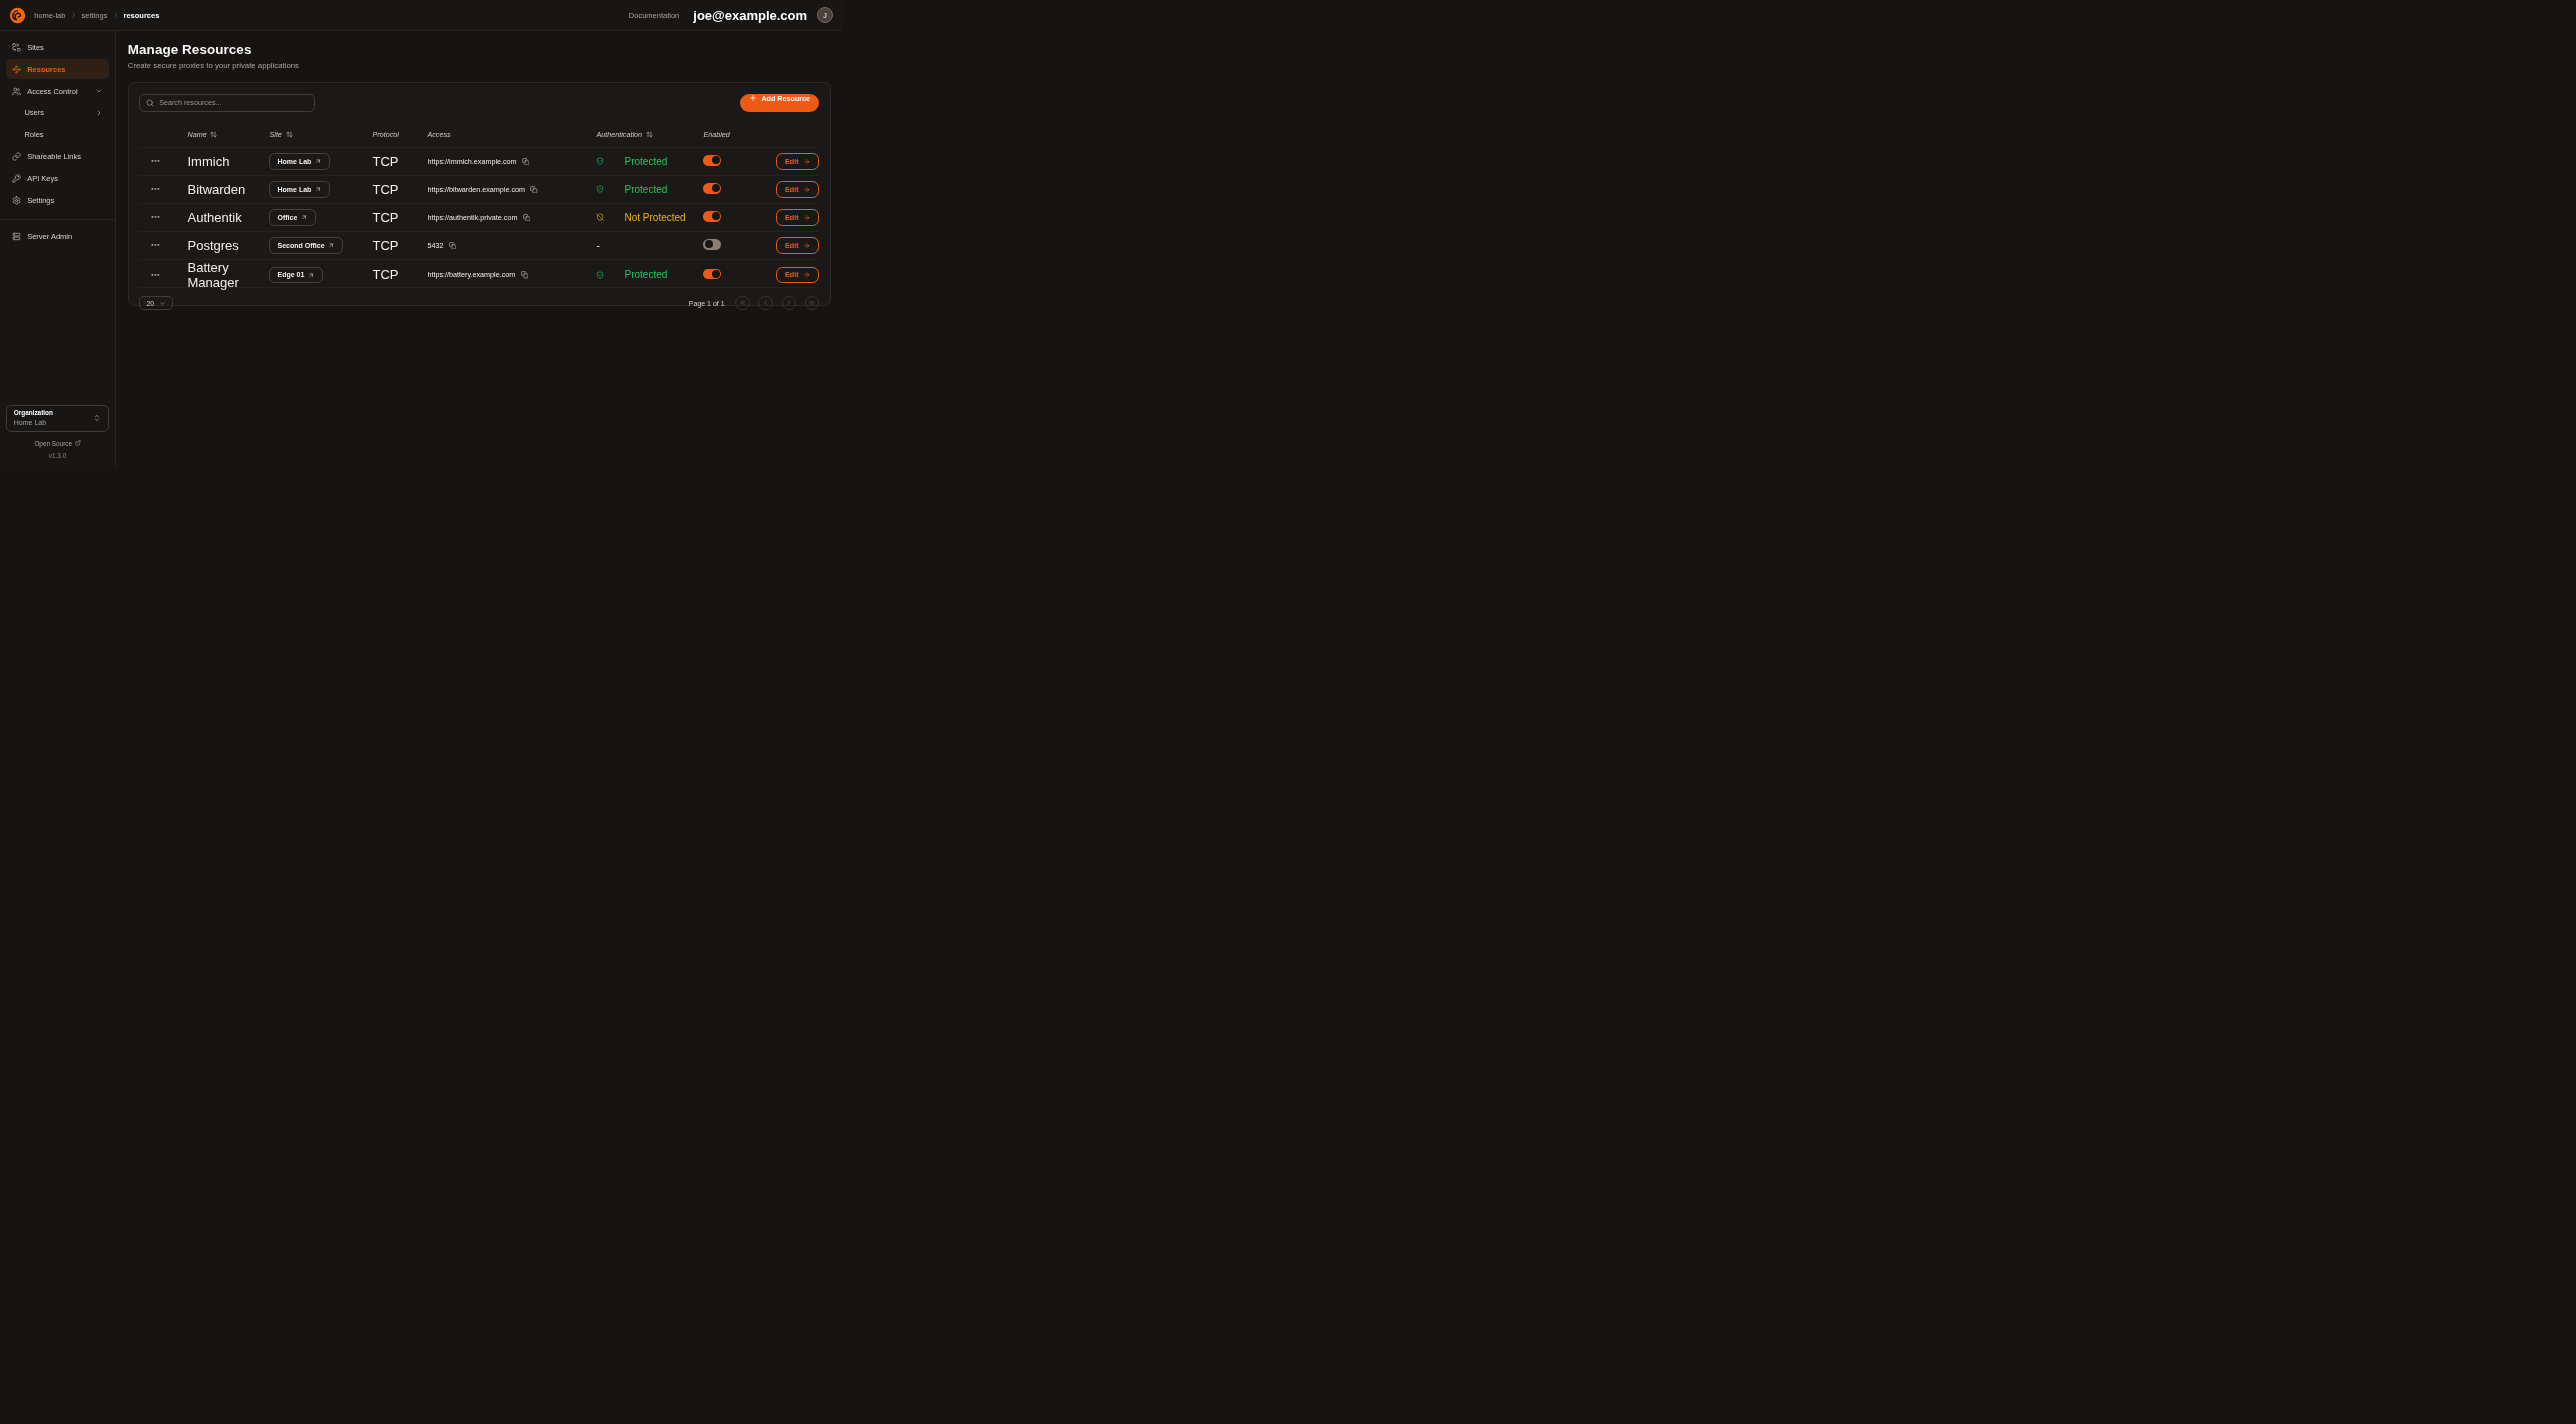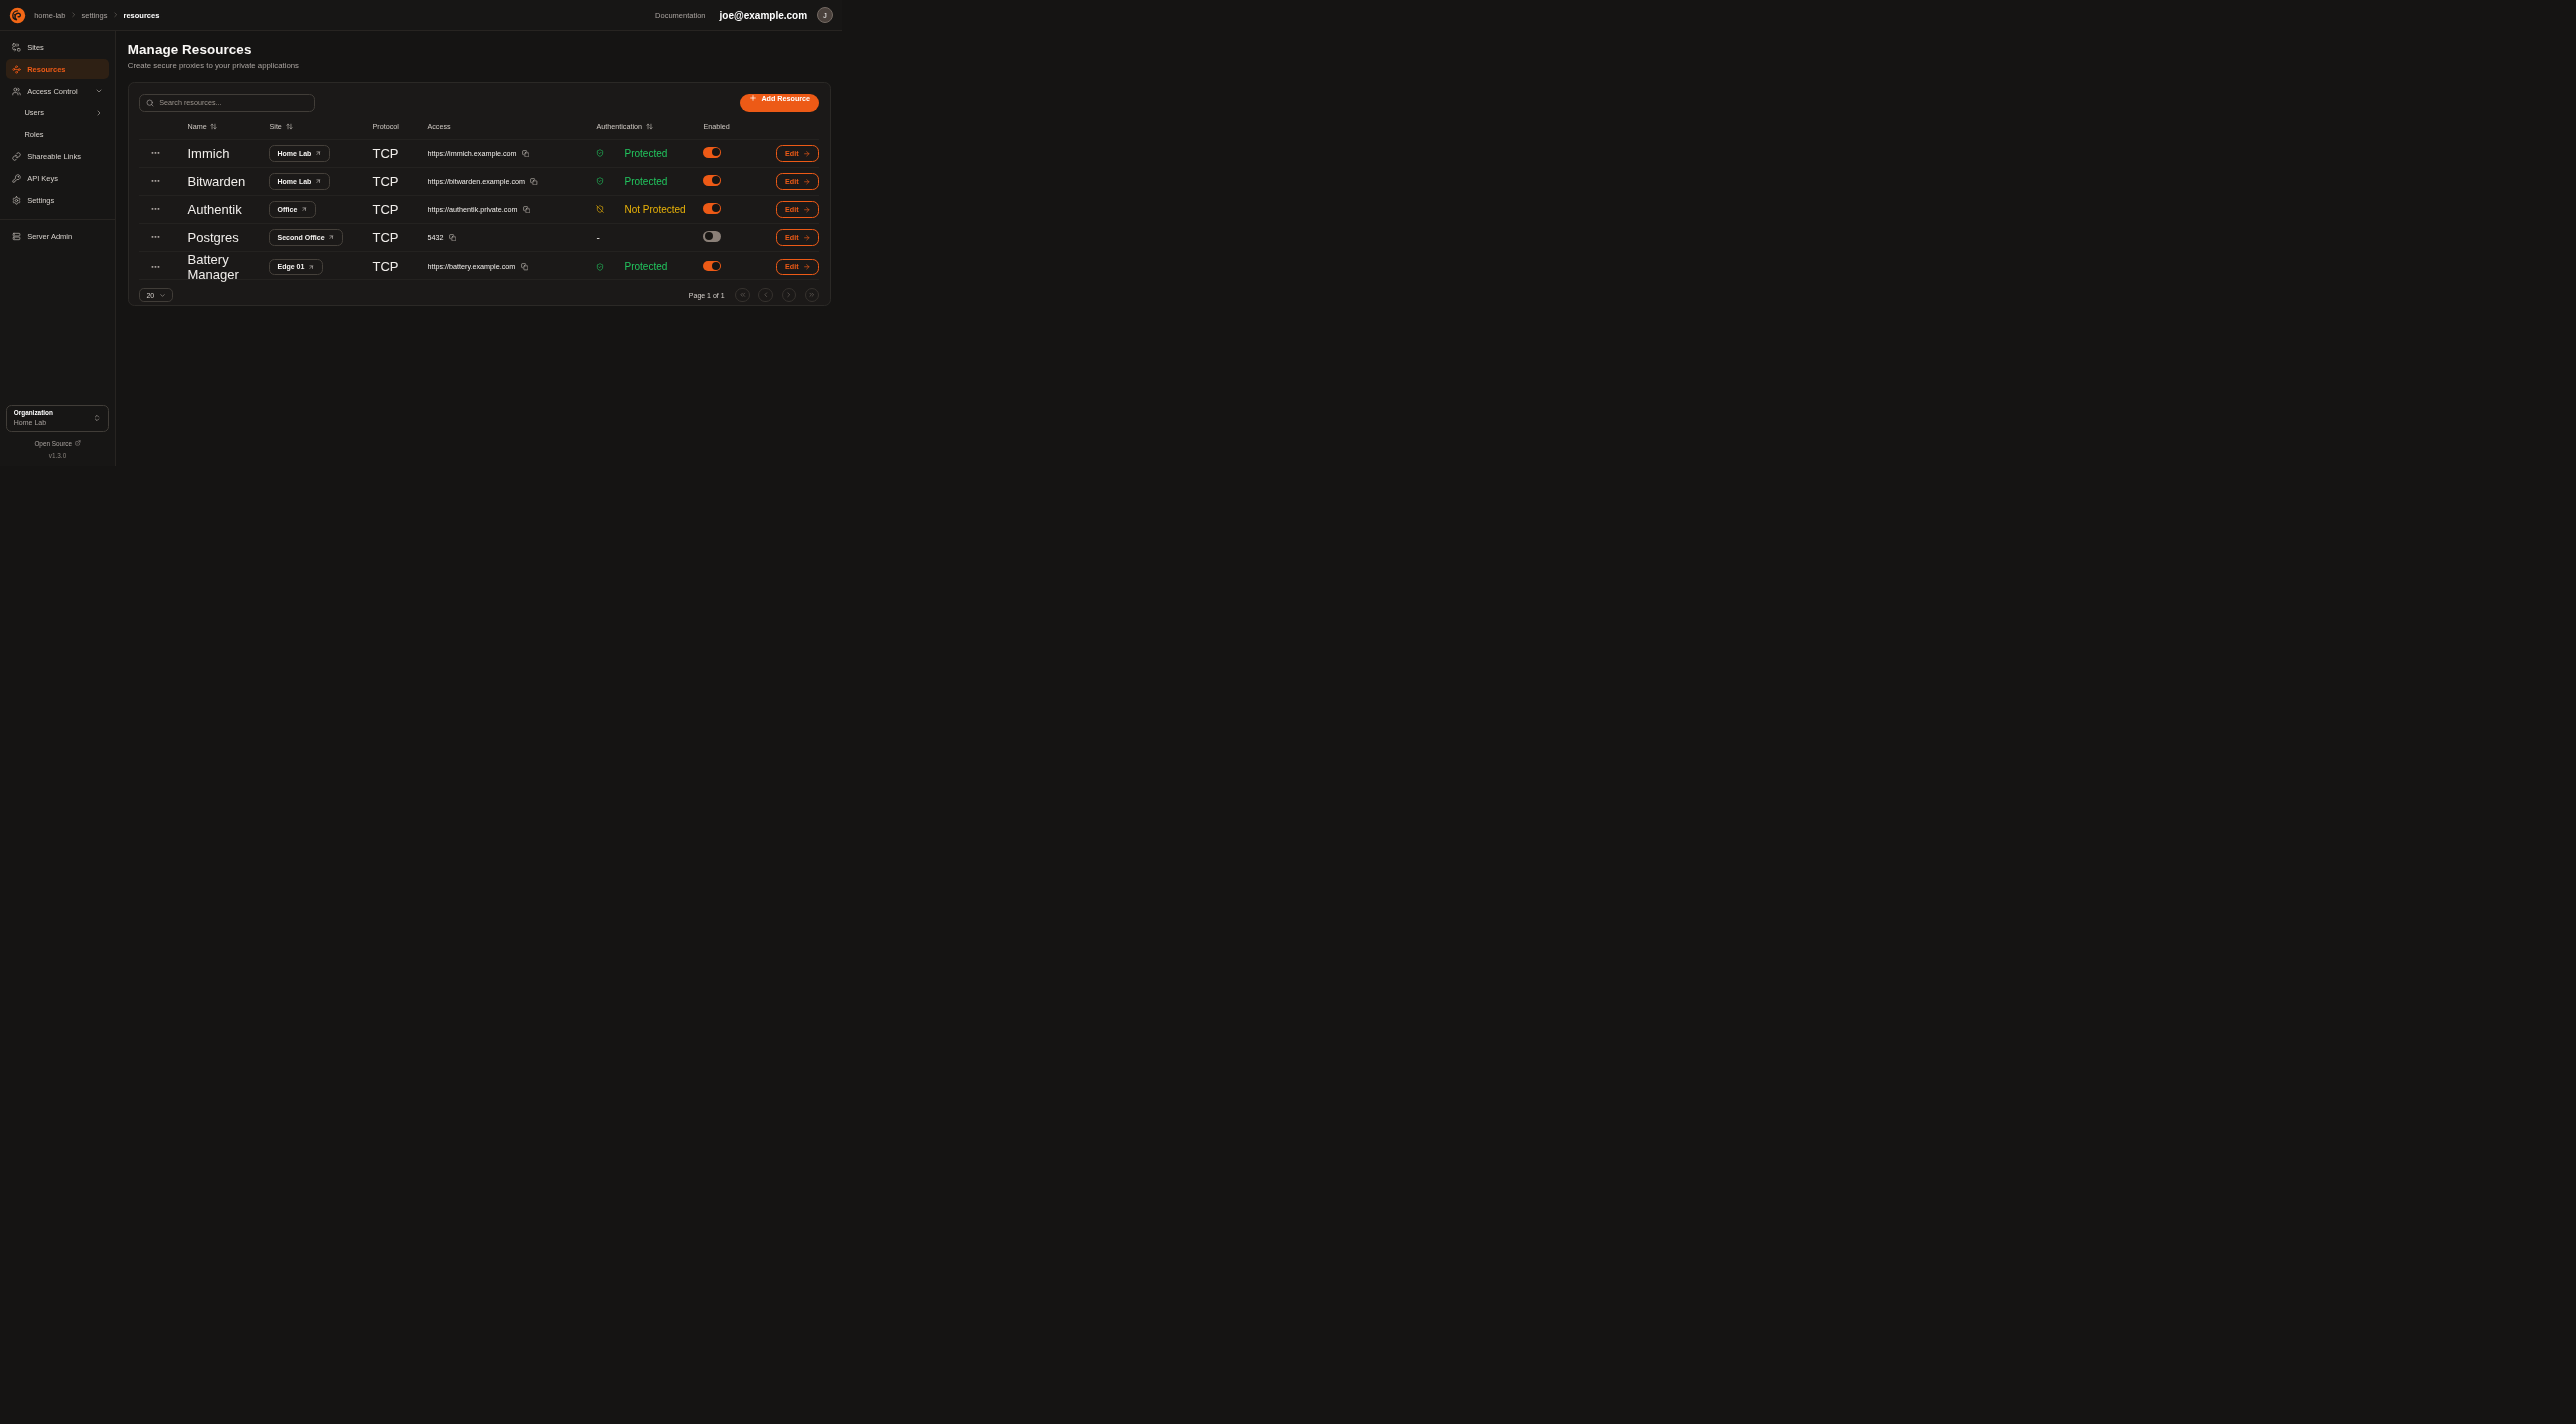--- a/index.html
+++ b/index.html
@@ -17,21 +17,21 @@
   
   .topbar{height:31px; background:var(--panel); border-bottom:0.5px solid var(--border);
     display:flex; align-items:center; padding:0 8.6px;}
   .logo{width:17px; height:17px; margin-left:0;}
   .crumbs{display:flex; align-items:center; gap:4.3px; margin-left:8.6px;}
   .crumb{color:var(--muted); font-size:7.5px;}
   .crumb.current{color:#fff; font-weight:700;}
   .crumb-sep{color:var(--dim);}
   .top-right{margin-left:auto; display:flex; align-items:center; gap:14px;}
   .doc-link{color:var(--muted); font-size:7.5px;}
-  .user-email{color:#fff; font-weight:700; font-size:10px;}
+  .user-email{color:#fff; font-weight:700; font-size:13px;}
   .avatar{width:16.6px; height:16.6px; border-radius:50%; background:var(--avatar-bg);
     border:0.5px solid #756b64; color:#fff; font-size:7px; display:flex; align-items:center;
     justify-content:center; margin-left:-4.3px;}
 
   
   .shell{display:flex; height:435px;}
   .sidebar{width:116px; background:var(--panel); border-right:0.5px solid var(--border);
     display:flex; flex-direction:column; padding:6.4px 6.4px 6.4px;}
   .main{flex:1; padding:10.7px 10.7px 0 11.8px; overflow:hidden;}
 
@@ -66,21 +66,21 @@
     border:0.5px solid var(--input-border); border-radius:5.4px; padding:0 5.9px; color:var(--muted);}
   .search input{background:transparent; border:none; outline:none; color:var(--text);
     font-size:7.2px; width:100%; font-family:inherit;}
   .search input::placeholder{color:#9b948d;}
   .add-btn{margin-left:auto; display:flex; align-items:flex-start; gap:4.3px; background:var(--accent);
     color:#fff; font-weight:700; font-size:7.2px; border-radius:536px; height:17.7px; padding:0 9px;}
 
   
   .thead,.trow{display:grid; grid-template-columns:48px 82px 103px 55px 169px 107px 73px 1fr;
     align-items:center; margin:0 10.7px;}
-  .thead{height:25px; border-bottom:0.5px solid var(--line); margin-top:3px;}
+  .thead{height:25px; border-bottom:0.5px solid var(--line); margin-top:11px;font-style:italic;}
   .th{display:flex; align-items:center; gap:3.8px; color:#cfc9c3; font-size:7.2px;}
   .trow{height:28px; border-bottom:0.5px solid var(--line);}
   .cell-menu{padding-left:8.6px;}
   .menu-btn{color:var(--muted); font-size:9px; font-weight:700; letter-spacing:0.5px;
     width:15px; height:13px; line-height:10.7px;}
   .cell-name,.cell-protocol{font-size:13px; color:#f1eeeb;}
   .chip{display:inline-flex; align-items:center; gap:3.8px; border:0.5px solid #45403a;
     border-radius:5.4px; height:16.6px; padding:0 7px; color:#f5f3f1; font-size:7px; font-weight:600;}
   .chip .ic{color:#d6d1cc;}
   .cell-access{display:flex; align-items:center; gap:5.4px; font-size:7.2px; color:#f1eeeb;}

